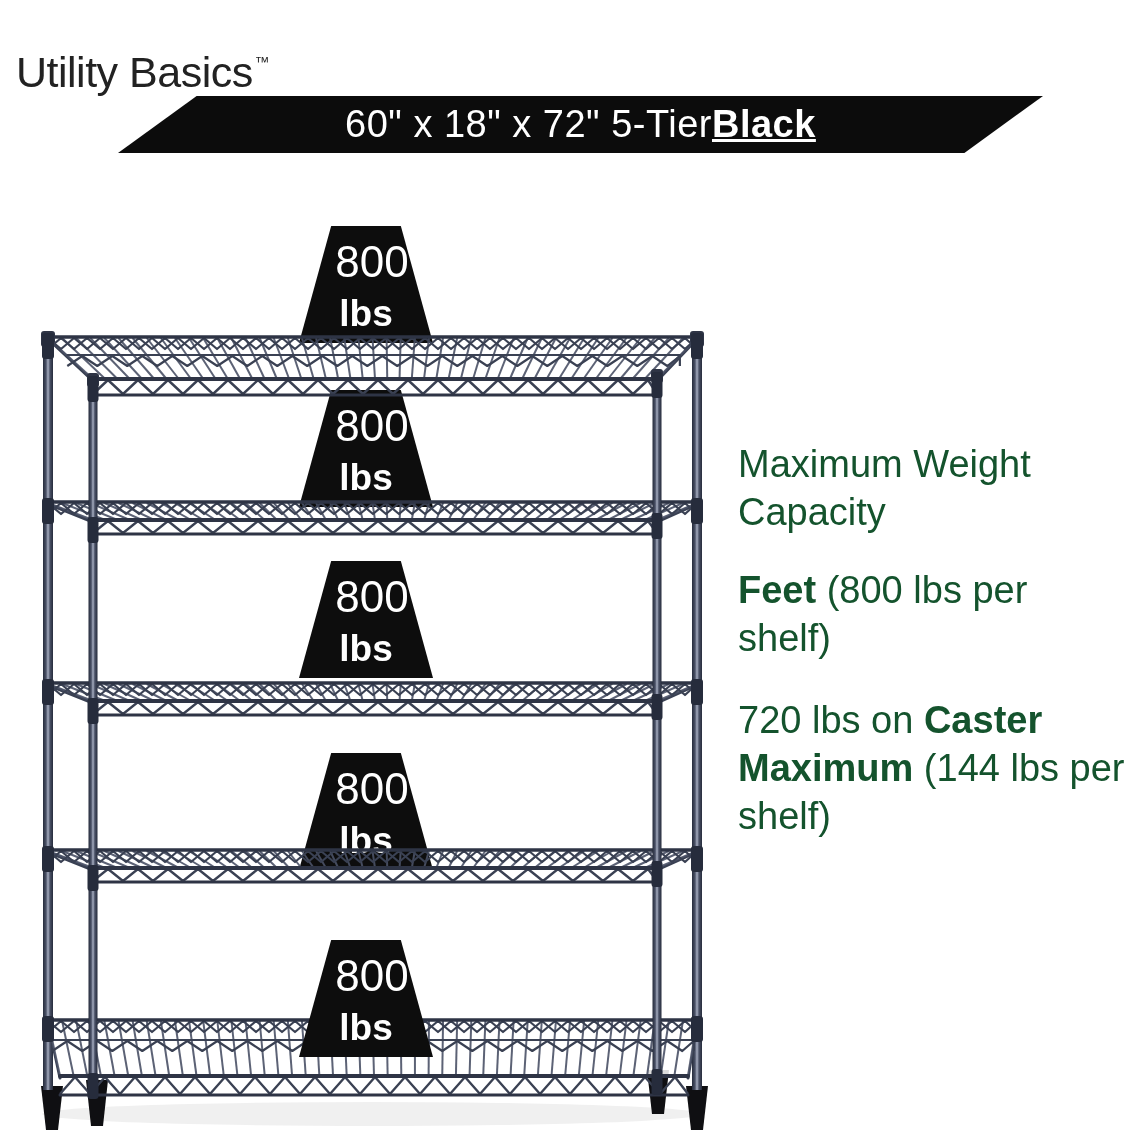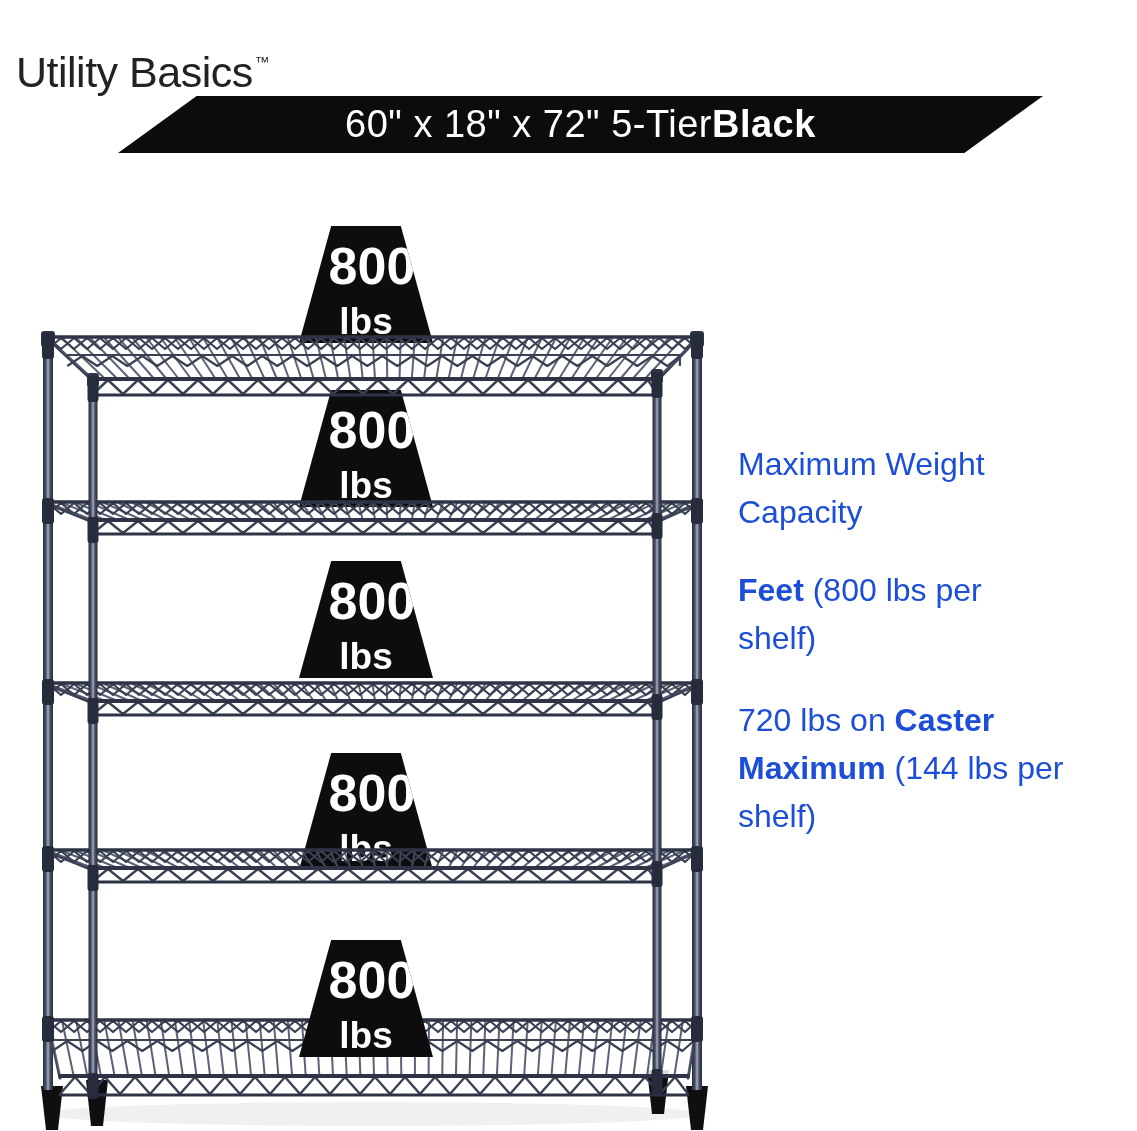--- a/index.html
+++ b/index.html
@@ -9,38 +9,38 @@
   
   .logo{position:absolute;left:16px;top:4px;font-size:43px;letter-spacing:-0.5px;
         color:#222;white-space:nowrap;margin-top:44px;}
   .logo .tm{font-size:15px;position:relative;top:-20px;left:2px;}
 
   
   .banner{position:absolute;left:118px;top:96px;width:925px;height:57px;
           background:#0c0c0c;clip-path:polygon(8.5% 0,100% 0,91.5% 100%,0 100%);
           display:flex;align-items:center;justify-content:center;
           color:#ffffff;font-size:38px;letter-spacing:0.5px;white-space:nowrap;}
-  .banner b{font-weight:700;}
+  .banner b{font-weight:700;text-decoration:underline;}
 
   
   .weight{position:absolute;left:299px;width:134px;height:117px;background:#0d0d0d;
           clip-path:polygon(24% 0,76% 0,100% 100%,0 100%);
           display:flex;flex-direction:column;align-items:center;
           padding-top:14px;box-sizing:border-box;color:#ffffff;}
-  .weight .val{font-size:52px;font-weight:700;line-height:1;margin-left:12px;}
+  .weight .val{font-size:44px;font-weight:400;line-height:1;margin-left:12px;}
   .weight .unit{font-size:37px;font-weight:700;line-height:1;margin-top:11px;}
   .w-behind{z-index:1;}
   .w-front{z-index:3;}
 
   
   #rack{position:absolute;left:0;top:0;z-index:2;pointer-events:none;}
 
   
   .info{position:absolute;left:738px;top:440px;width:400px;z-index:4;
-        font-size:32px;line-height:48px;color:#1d4ed8;}
+        font-size:38px;line-height:48px;color:#14532d;}
   .info .line{white-space:nowrap;}
   .info b{font-weight:700;}
   .gap1{height:30px;}
   .gap2{height:34px;}
 </style>
 </head>
 <body>
 
 <div class="logo">
   <span>Utility Basics</span><span class="tm">™</span>

